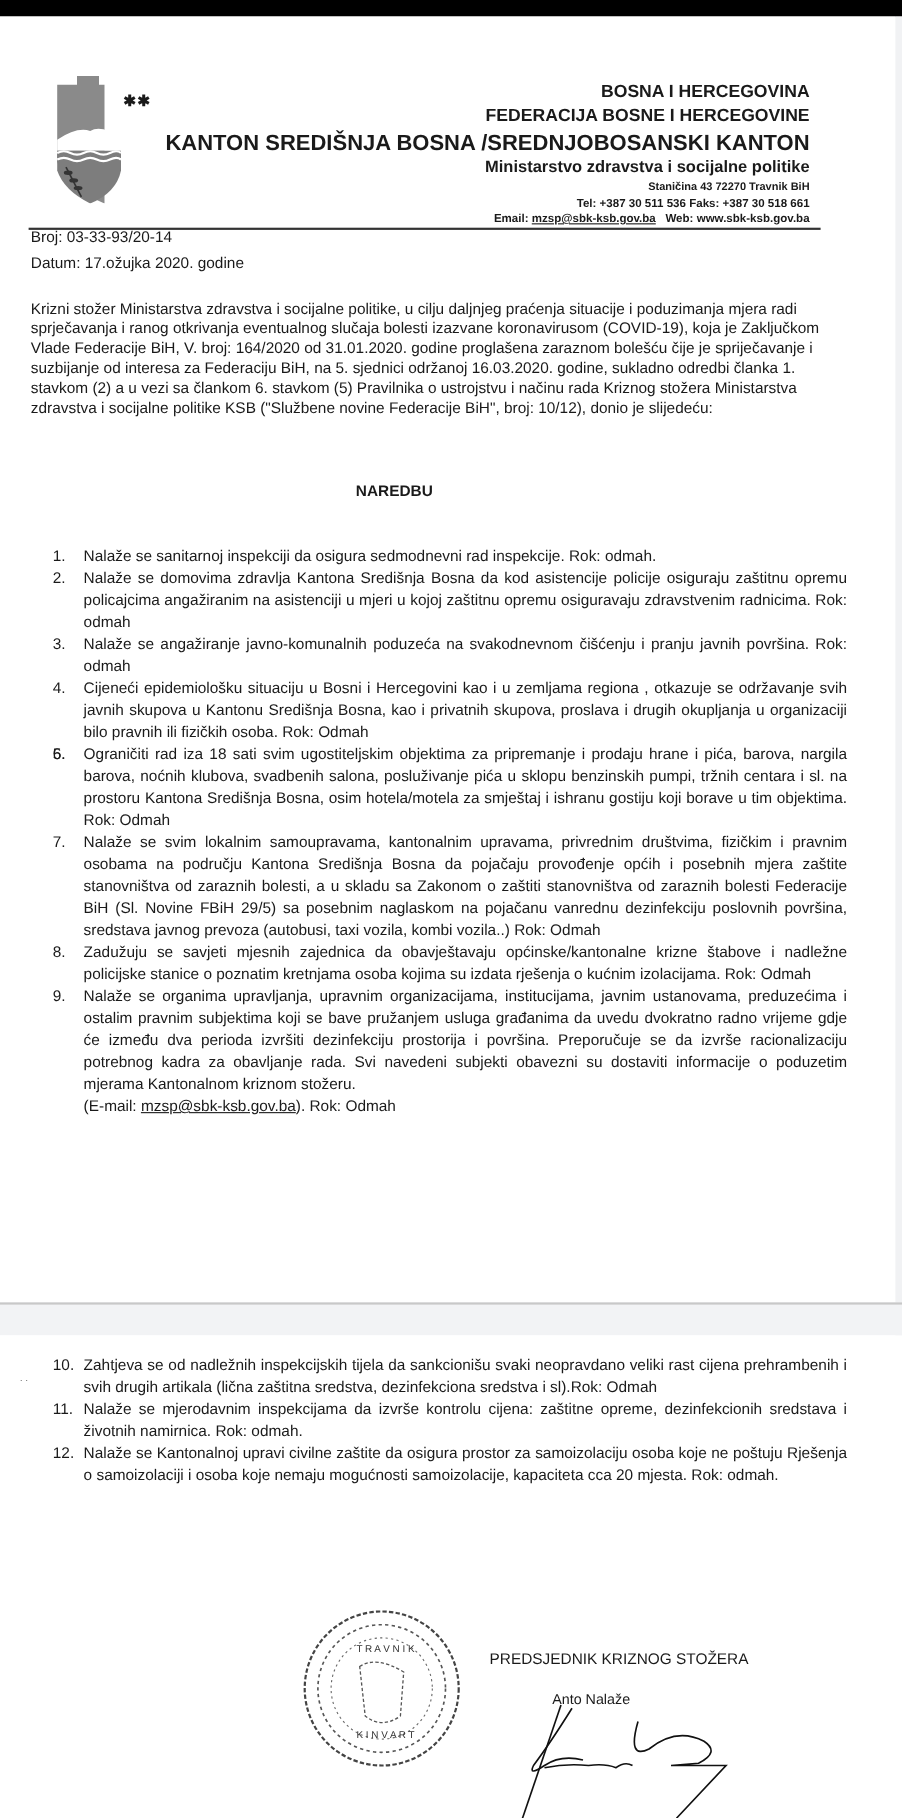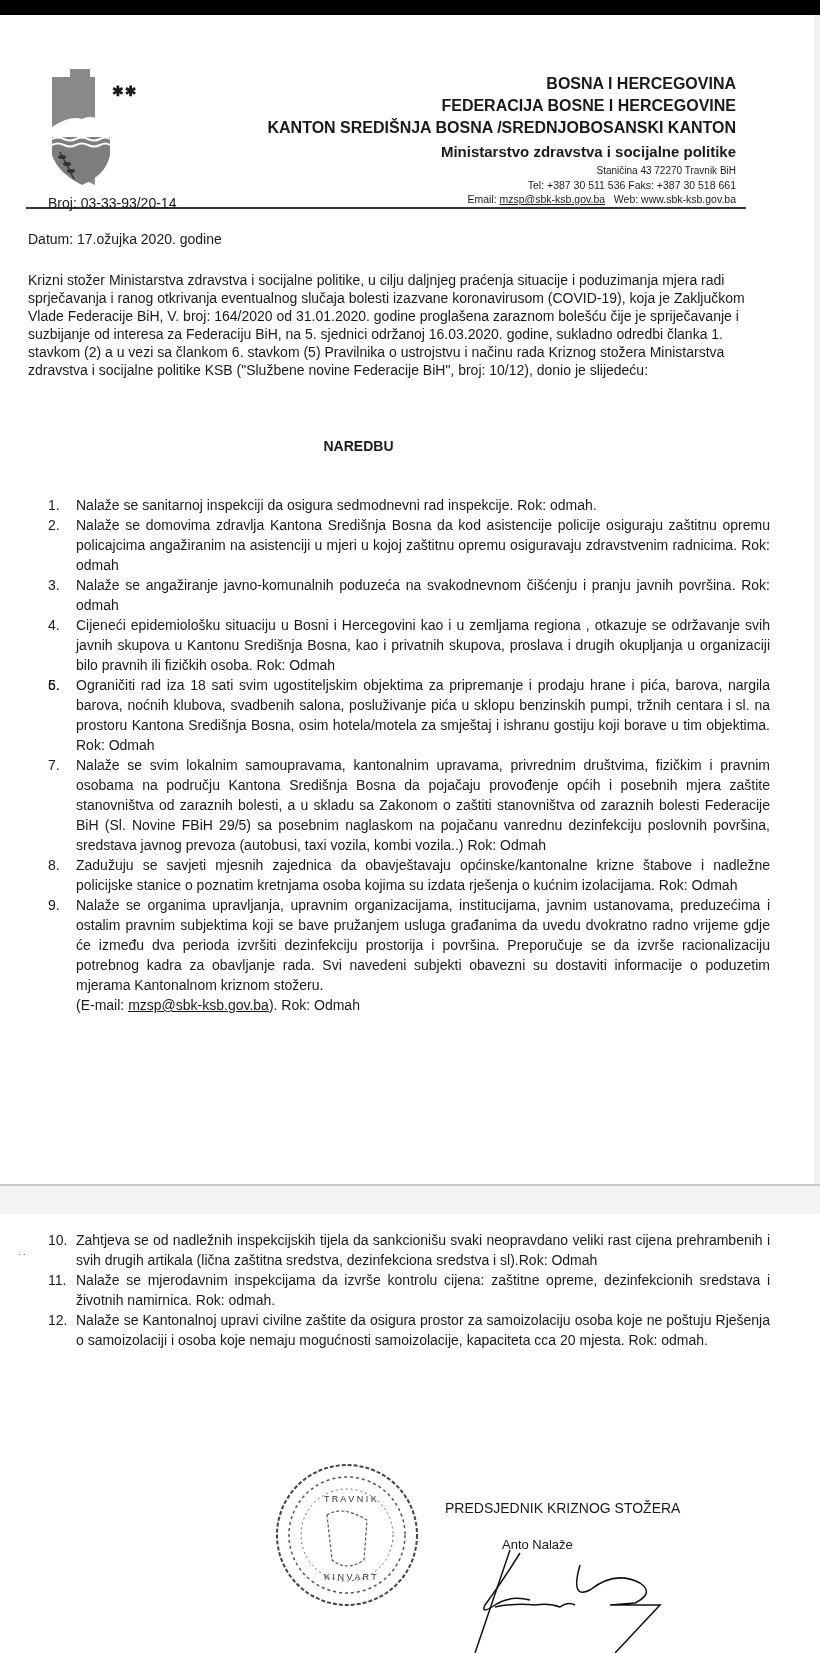--- a/index.html
+++ b/index.html
@@ -18,31 +18,31 @@
     background:#f2f3f5; border-top:2px solid #c8c8c8;
   }
   .page2 { position:absolute; left:0; top:1214px; width:814px; height:439px; background:#fff; }
 
   .crest { position:absolute; left:50px; top:52px; width:65px; height:118px; }
   .stars { position:absolute; left:112px; top:68px; font-size:14px; font-weight:bold; letter-spacing:1px; }
 
   .hdr { position:absolute; right:78px; text-align:right; font-weight:bold; }
   .hdr.l1 { top:60px; font-size:16px; }
   .hdr.l2 { top:82px; font-size:16px; }
-  .hdr.l3 { top:104px; font-size:16px; }
+  .hdr.l3 { top:104px; font-size:20px; }
   .hdr.l4 { top:128px; font-size:15px; }
-  .addr { position:absolute; right:78px; text-align:right; font-size:10px; }
+  .addr { position:absolute; right:78px; text-align:right; font-size:10px;font-weight:bold; }
   .addr.a1 { top:150px; }
   .addr.a2 { top:164px; font-size:10.5px; }
   .addr.a3 { top:178px; font-size:10.5px; }
   .u { text-decoration:underline; }
   .hrule { position:absolute; left:26px; top:192px; width:720px; height:2px; background:#333; }
 
   .meta { position:absolute; left:28px; font-size:14px; }
-  .meta.m1 { top:180px;margin-left:20px; }
+  .meta.m1 { top:192px; }
   .meta.m2 { top:216px; }
 
   .intro {
     position:absolute; left:28px; top:256px; width:730px;
     font-size:14px; line-height:18px; text-align:left;
   }
   .title { position:absolute; left:0; width:717px; top:423px; text-align:center; font-weight:bold; font-size:14px; }
 
   ol.orders { position:absolute; left:0; margin:0; padding:0; list-style:none; }
   ol.orders li {

